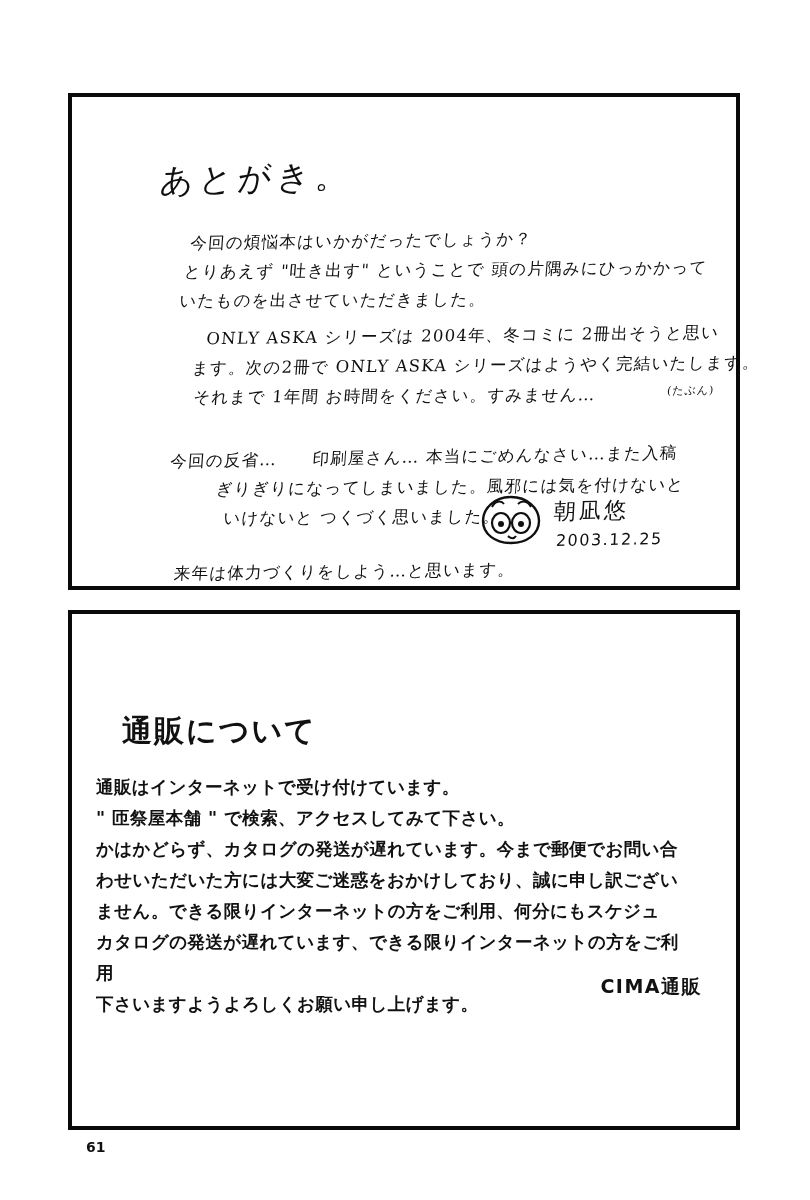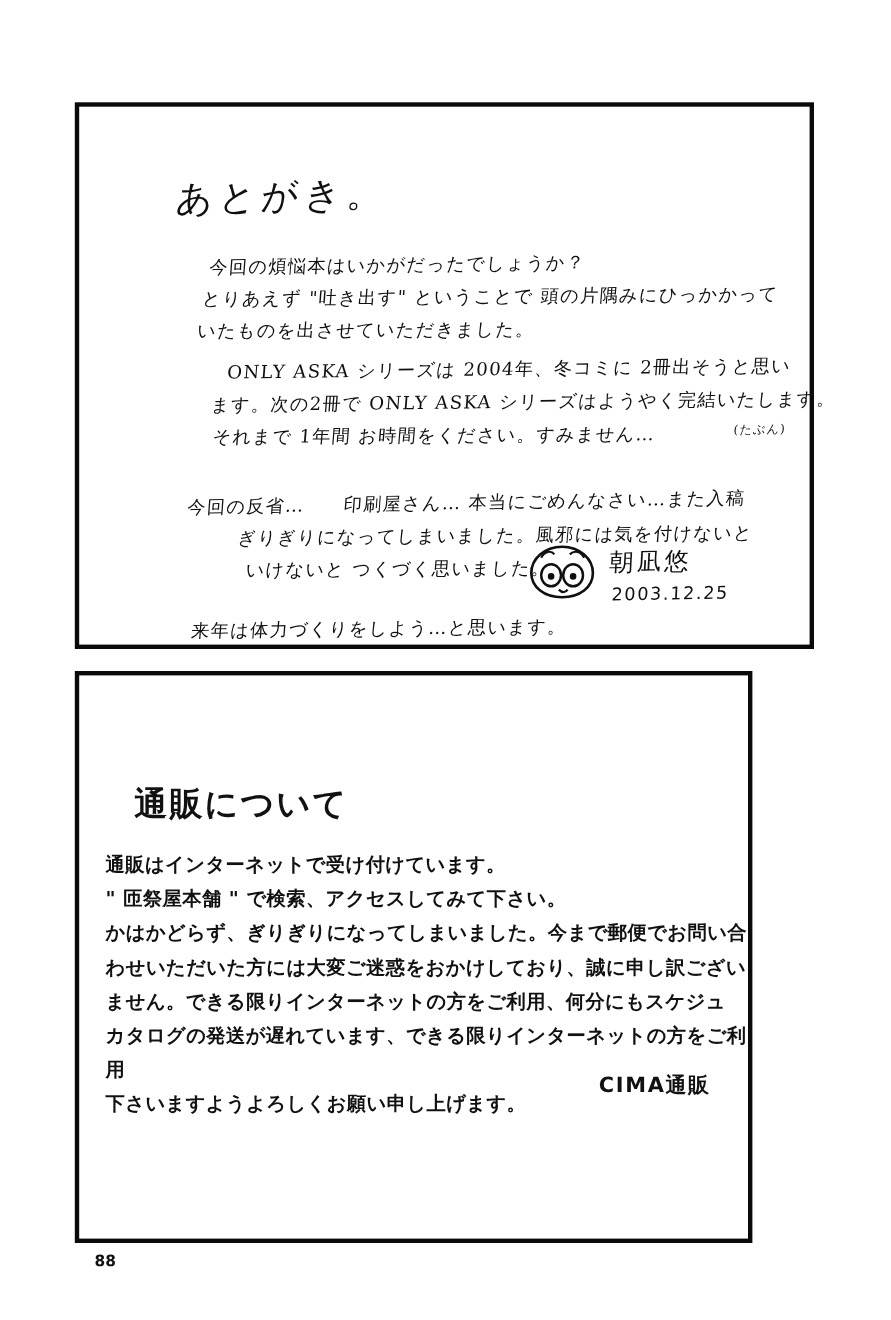--- a/index.html
+++ b/index.html
@@ -34,21 +34,21 @@
   }
   .panel-afterword {
     left: 68px;
     top: 93px;
     width: 672px;
     height: 497px;
   }
   .panel-mailorder {
     left: 68px;
     top: 610px;
-    width: 616px;
+    width: 672px;
     height: 520px;
   }
 
   
   .hand {
     font-family: "DejaVu Serif", serif;
     color: #101010;
     -webkit-font-smoothing: antialiased;
   }
 
@@ -235,24 +235,24 @@
       <div class="sig-date">2003.12.25</div>
     </div>
   </div>
 
   <div class="panel panel-mailorder">
     <div class="mo-title">通販について</div>
 
     <div class="mo-body">
       <p>通販はインターネットで受け付けています。</p>
       <p>" 匝祭屋本舗 " で検索、アクセスしてみて下さい。</p>
-      <p>かはかどらず、ぎりぎりになってしまいました。今まで郵便でお問い合</p>
+      <p>かはかどらず、カタログの発送が遅れています。今まで郵便でお問い合</p>
       <p>わせいただいた方には大変ご迷惑をおかけしており、誠に申し訳ござい</p>
       <p>ません。できる限りインターネットの方をご利用、何分にもスケジュ</p>
       <p>カタログの発送が遅れています、できる限りインターネットの方をご利用</p>
       <p>下さいますようよろしくお願い申し上げます。</p>
     </div>
 
     <div class="mo-signature">CIMA通販</div>
   </div>
 
-  <div class="folio">88</div>
+  <div class="folio">61</div>
 </div>
 
 </body></html>

